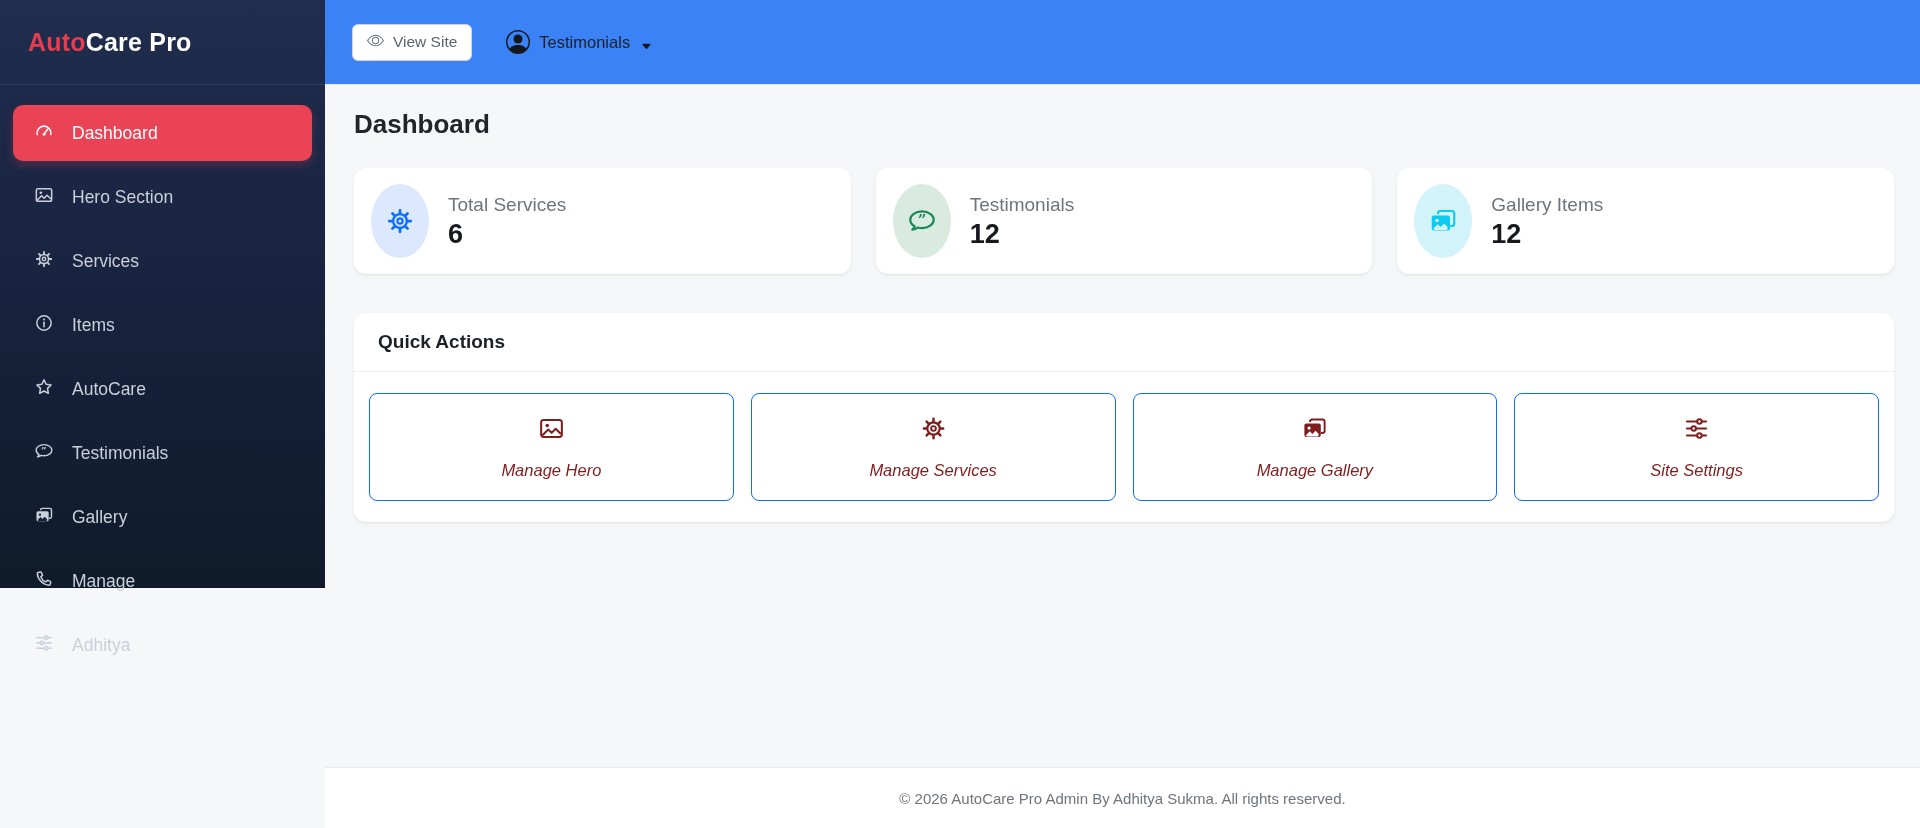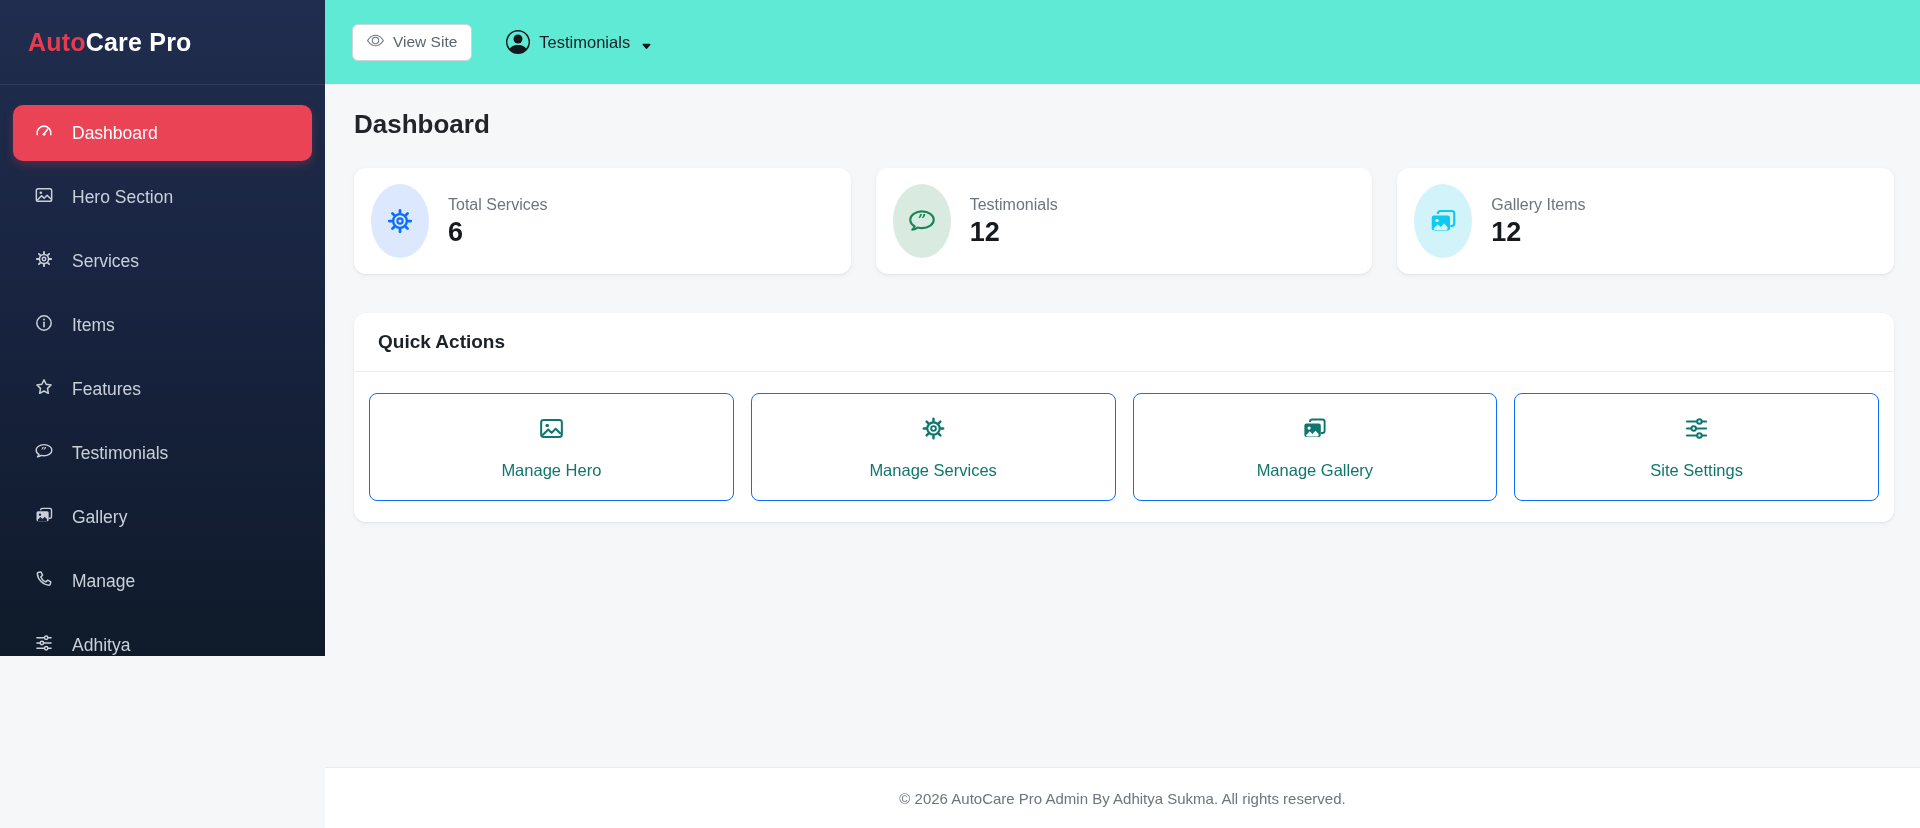--- a/index.html
+++ b/index.html
@@ -7,21 +7,21 @@
   body {
     width: 1920px; height: 828px;
     display: flex;
     font-family: "Liberation Sans", sans-serif;
     background: #f6f7f9;
     color: #212529;
   }
 
   
   .sidebar {
-    width: 325px; flex-shrink: 0; height: 656px;
+    width: 325px; flex-shrink: 0; height: 588px;
     background: linear-gradient(180deg, #202d4e 0%, #182440 45%, #0f1a2a 100%);
     color: #c9d0da;
     display: flex; flex-direction: column;
   }
   .sidebar-header {
     height: 85px; flex-shrink: 0;
     display: flex; align-items: center;
     padding: 0 28px;
     border-bottom: 1px solid rgba(255,255,255,.09);
   }
@@ -44,21 +44,21 @@
     background: #ea4355;
     color: #ffffff;
     box-shadow: 0 4px 10px rgba(234,67,85,.25);
   }
 
   
   .main { flex: 1; min-width: 0; display: flex; flex-direction: column; height: 828px; }
 
   .topbar {
     height: 85px; flex-shrink: 0;
-    background: #5eead4;
+    background: #3b82f6;
     border-bottom: 1px solid #e8eaed;
     display: flex; align-items: center;
     padding: 0 30px 0 27px; gap: 34px;
   }
   .view-site-btn {
     display: inline-flex; align-items: center; gap: 9px;
     border: 1px solid #ced4da; border-radius: 6px;
     background: #ffffff;
     padding: 7px 14px;
     font-size: 15.5px; color: #5b646c;
@@ -91,43 +91,43 @@
     padding: 0 24px 0 17px; gap: 19px;
   }
   .stat-icon {
     width: 58px; height: 74px; border-radius: 50%;
     display: flex; align-items: center; justify-content: center; flex-shrink: 0;
   }
   .stat-icon svg { width: 30px; height: 30px; }
   .stat-icon.blue  { background: #dce8fd; color: #0d6efd; }
   .stat-icon.green { background: #d9eae0; color: #198754; }
   .stat-icon.cyan  { background: #d3f3fb; color: #0dcaf0; }
-  .stat-label { font-size: 16px; color: #6c757d; margin-bottom: 5px; }
+  .stat-label { font-size: 19px; color: #6c757d; margin-bottom: 5px; }
   .stat-value { font-size: 27px; font-weight: bold; color: #16191d; line-height: 1; }
 
   
   .qa-card {
     background: #ffffff; border-radius: 12px;
     box-shadow: 0 1px 2px rgba(16,24,40,.06), 0 2px 6px rgba(16,24,40,.04);
   }
   .qa-header {
     padding: 18px 24px;
     font-size: 19px; font-weight: bold; color: #1c2128;
     border-bottom: 1px solid #eceef1;
   }
   .qa-body {
     padding: 21px 15px;
     display: grid; grid-template-columns: repeat(4, 1fr); gap: 17px;
   }
   .qa-btn {
     height: 108px;
     border: 1px solid #0d6efd; border-radius: 8px;
-    background: #ffffff; color: #0f766e;
+    background: #ffffff; color: #7f1d1d;
     display: flex; flex-direction: column; align-items: center; justify-content: center; gap: 15px;
-    font-size: 16.5px; font-family: inherit; cursor: pointer;
+    font-size: 16.5px; font-family: inherit; cursor: pointer; font-style: italic;
   }
   .qa-btn svg { width: 27px; height: 27px; }
 
   
   .footer {
     height: 61px; flex-shrink: 0;
     background: #ffffff; border-top: 1px solid #e8eaed;
     display: flex; align-items: center; justify-content: center;
     font-size: 15px; color: #6c757d; margin-top: 20px;
   }
@@ -223,21 +223,21 @@
     <div class="nav-item">
       <span><svg width="20" height="20">
             <use href="#i-info"></use>
           </svg></span>
       <span>Items</span>
     </div>
     <div class="nav-item">
       <span><svg width="20" height="20">
             <use href="#i-star"></use>
           </svg></span>
-      <span>Features</span>
+      <span>AutoCare</span>
     </div>
     <div class="nav-item">
       <span><svg width="20" height="20">
             <use href="#i-chat-quote"></use>
           </svg></span>
       <span>Testimonials</span>
     </div>
     <div class="nav-item">
       <span style="--cut:#17233c;"><svg width="20" height="20">
             <use href="#i-images"></use>

